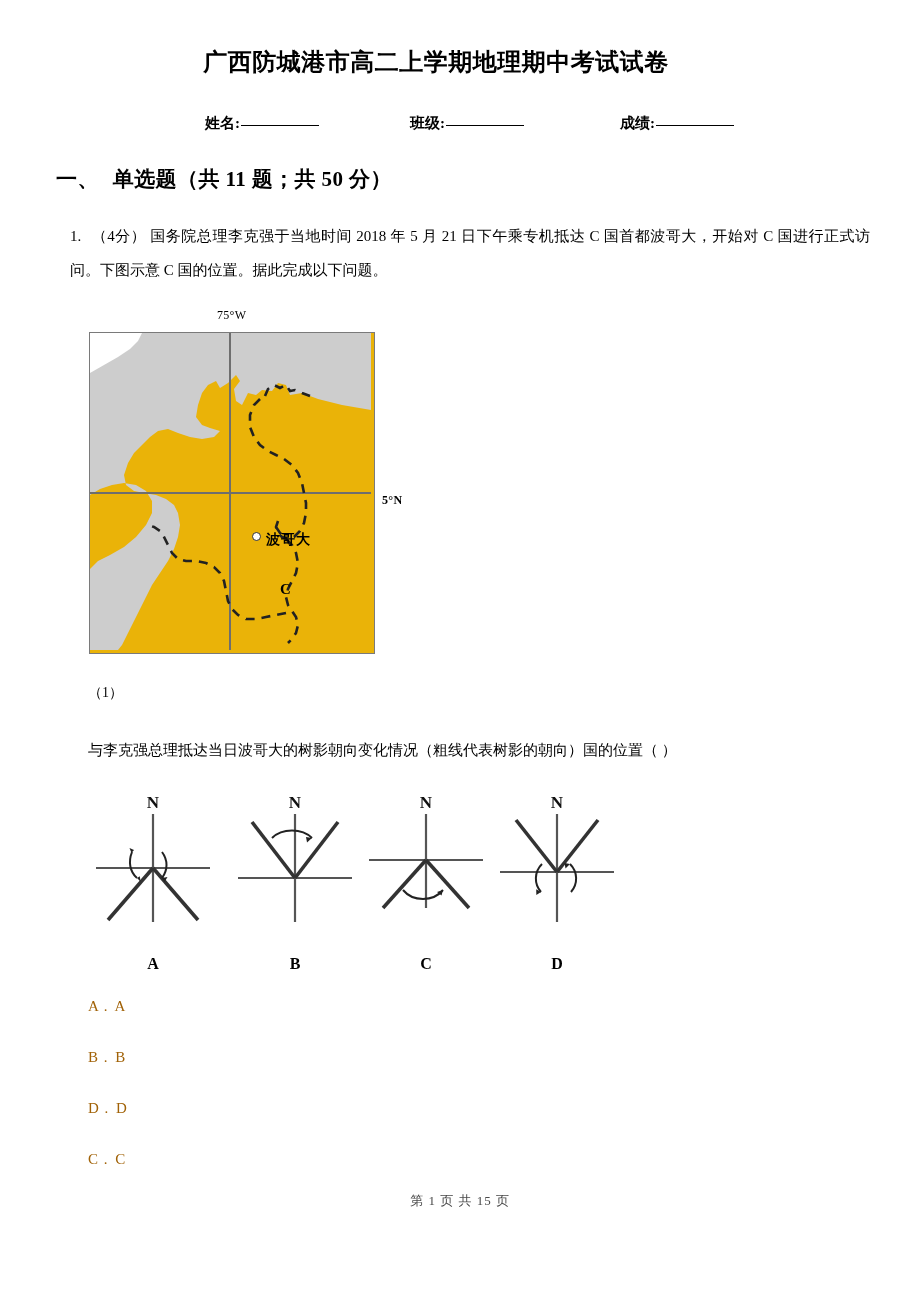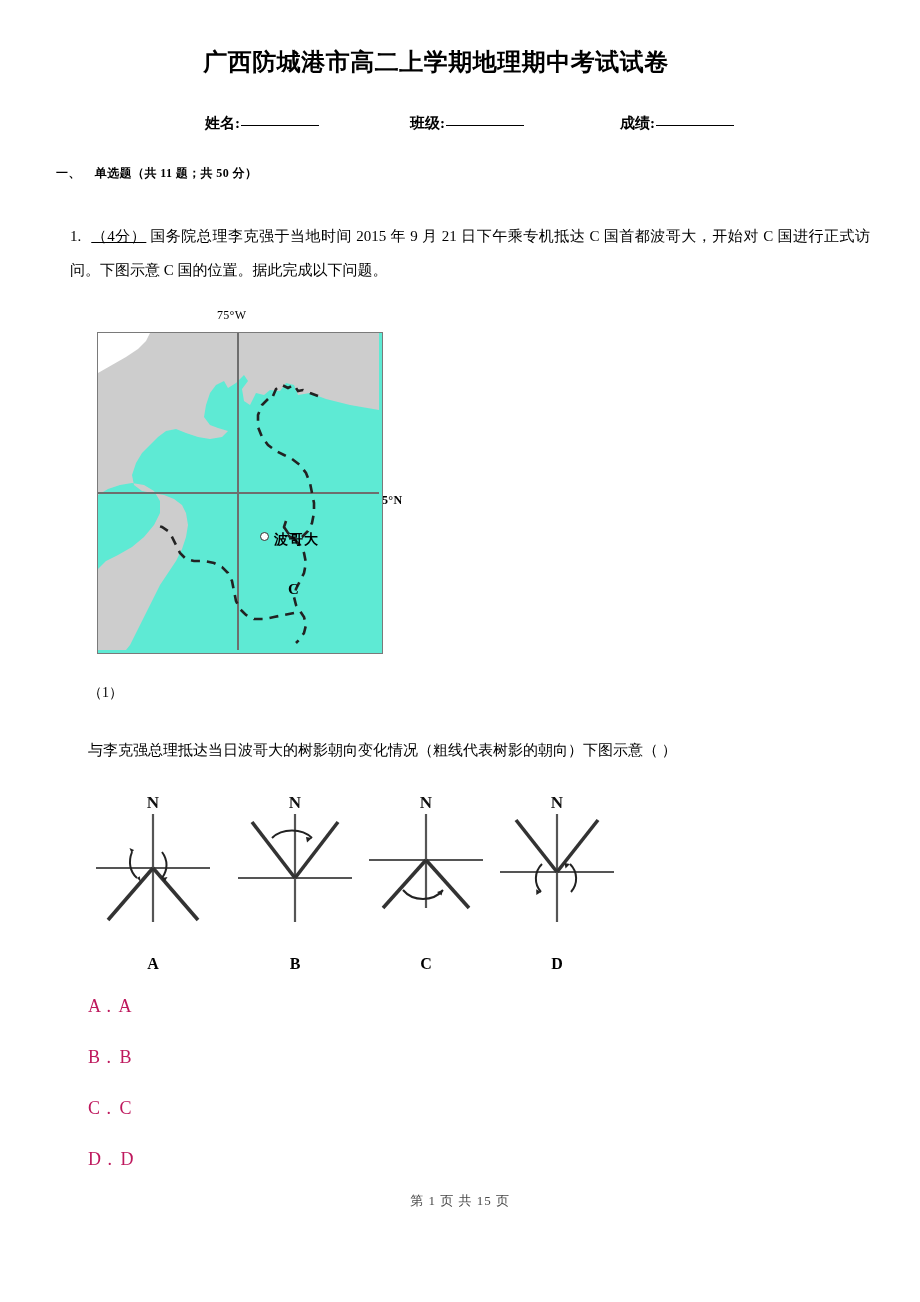--- a/index.html
+++ b/index.html
@@ -60,38 +60,38 @@
   }
   #f-name  { left: 0px; }
   #f-class { left: 205px; }
   #f-score { left: 415px; }
 
   
   .section-head {
     position: absolute;
     top: 165px;
     left: 56px;
-    font-size: 12px;
+    font-size: 21px;
     font-weight: bold;
     letter-spacing: 0.4px;
   }
   .section-head .sec-num { margin-right: 14px; }
 
   
   .q-body {
     position: absolute;
     top: 219px;
     left: 70px;
     width: 800px;
     font-size: 15px;
     line-height: 34px;
     text-align: justify;
   }
   .q-body .q-num { margin-right: 10px; }
-  .q-body .q-score { margin-right: 4px; text-decoration: underline; }
+  .q-body .q-score { margin-right: 4px; }
 
   
   .map-wrap {
     position: absolute;
     left: 89px;
     top: 308px;
     width: 330px;
     height: 350px;
   }
   .map-label-top {
@@ -105,26 +105,26 @@
   .map-label-right {
     position: absolute;
     left: 293px;
     top: 185px;
     font-size: 12px;
     font-weight: bold;
     letter-spacing: 0.3px;
   }
   .map-box {
     position: absolute;
-    left: 8px;
+    left: 0px;
     top: 24px;
     width: 284px;
     height: 320px;
     border: 1.5px solid #7a7a7a;
-    background: #5eead4;
+    background: #eab308;
     overflow: hidden;
   }
   .map-city-dot {
     position: absolute;
     left: 162px;
     top: 199px;
     width: 7px;
     height: 7px;
     border: 1.2px solid #333;
     border-radius: 50%;
@@ -192,24 +192,24 @@
   }
 
   
   .options {
     position: absolute;
     top: 998px;
     left: 88px;
     width: 400px;
   }
   .option-item {
-    font-size: 18px;
+    font-size: 15px;
     line-height: 17px;
     height: 51px;
-    color: #be185d;
+    color: #a16207;
     letter-spacing: 1px;
     font-family: "Liberation Serif", "DejaVu Serif", serif;
   }
   .option-item .opt-key { margin-right: 2px; }
 
   
   .footer {
     position: absolute;
     top: 1192px;
     left: 0;
@@ -237,21 +237,21 @@
     <span class="id-field" id="f-score">
       <span class="lbl">成绩:</span><span class="blank"></span>
     </span>
   </div>
 
   <div class="section-head">
     <span class="sec-num">一、</span><span>单选题（共 11 题；共 50 分）</span>
   </div>
 
   <div class="q-body">
-    <span class="q-num">1.</span><span class="q-score">（4分）</span><span>国务院总理李克强于当地时间 2015 年 9 月 21 日下午乘专机抵达 C 国首都波哥大，开始对 C 国进行正式访问。下图示意 C 国的位置。据此完成以下问题。</span>
+    <span class="q-num">1.</span><span class="q-score">（4分）</span><span>国务院总理李克强于当地时间 2018 年 5 月 21 日下午乘专机抵达 C 国首都波哥大，开始对 C 国进行正式访问。下图示意 C 国的位置。据此完成以下问题。</span>
   </div>
 
   <div class="map-wrap">
 
     <div class="map-label-top">75°W</div>
 
     <div class="map-label-right">5°N</div>
 
     <div class="map-box">
       <svg width="281" height="317" viewBox="0 0 281 317">
@@ -291,21 +291,21 @@
       </svg>
 
       <div class="map-city-dot"></div>
       <div class="map-city-name">波哥大</div>
       <div class="map-country-code">C</div>
     </div>
   </div>
 
   <div class="subq-label">（1）</div>
 
-  <div class="subq-text">与李克强总理抵达当日波哥大的树影朝向变化情况（粗线代表树影的朝向）下图示意（      ）</div>
+  <div class="subq-text">与李克强总理抵达当日波哥大的树影朝向变化情况（粗线代表树影的朝向）国的位置（      ）</div>
 
   <div class="diagrams">
 
     <div class="diagram" id="dg-A">
       <svg width="130" height="160" viewBox="0 0 130 160">
         <text x="65" y="18" font-family="'Liberation Serif',serif" font-size="17" font-weight="bold" text-anchor="middle" fill="#111">N</text>
         <line x1="65" y1="24" x2="65" y2="132" stroke="#555" stroke-width="2.2"></line>
         <line x1="8" y1="78" x2="122" y2="78" stroke="#555" stroke-width="2.2"></line>
         <line x1="65" y1="78" x2="20" y2="130" stroke="#333" stroke-width="3.6"></line>
         <line x1="65" y1="78" x2="110" y2="130" stroke="#333" stroke-width="3.6"></line>
@@ -363,24 +363,24 @@
   <div class="options">
     <div class="option-item">
       <span class="opt-key">A .</span>
       <span>A</span>
     </div>
     <div class="option-item">
       <span class="opt-key">B .</span>
       <span>B</span>
     </div>
     <div class="option-item">
+      <span class="opt-key">D .</span>
+      <span>D</span>
+    </div>
+    <div class="option-item">
       <span class="opt-key">C .</span>
       <span>C</span>
     </div>
-    <div class="option-item">
-      <span class="opt-key">D .</span>
-      <span>D</span>
-    </div>
   </div>
 
   <div class="footer">第 1 页 共 15 页</div>
 
 </div>
 
 </body></html>

